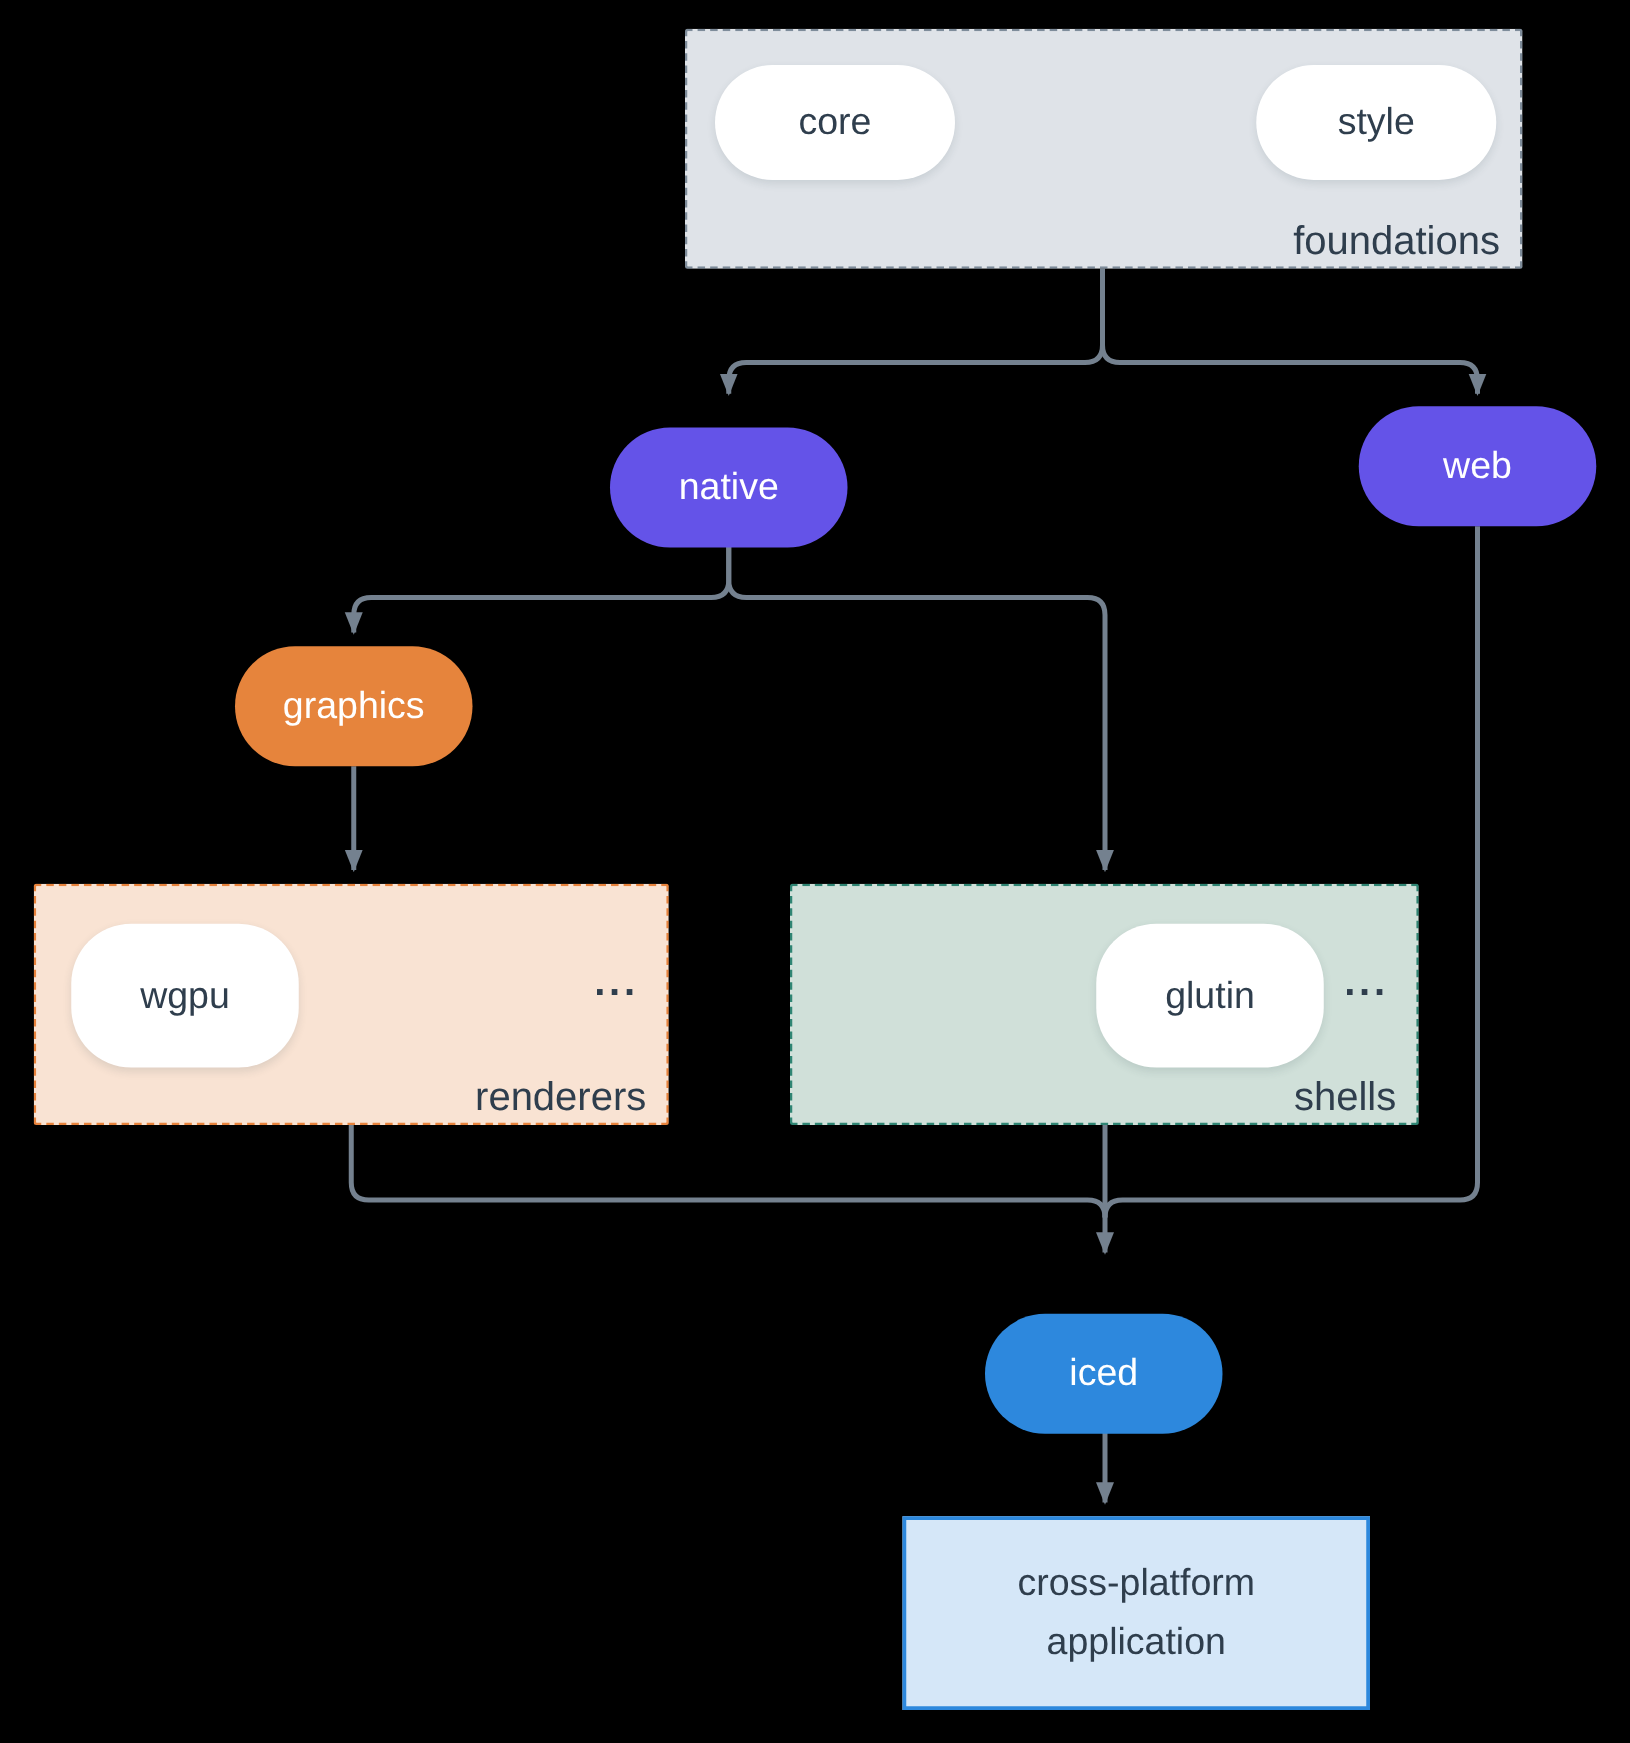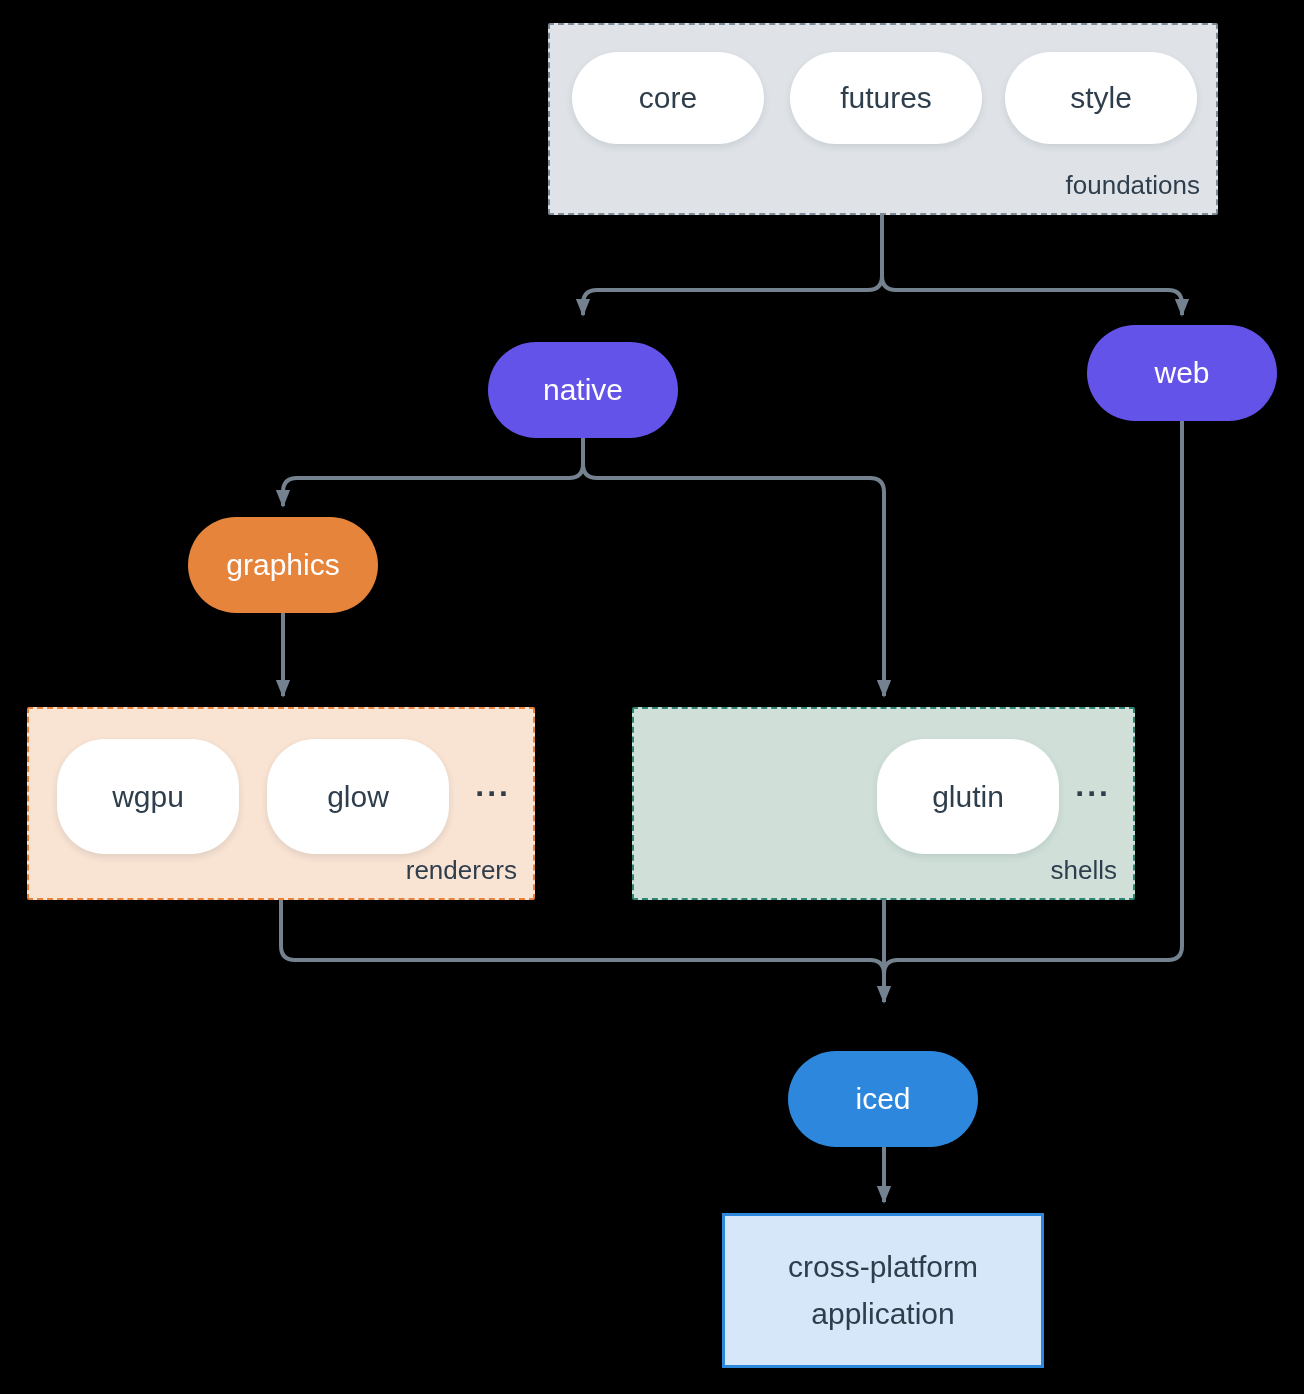--- a/index.html
+++ b/index.html
@@ -56,22 +56,22 @@
     background: var(--renderers-fill);
     border: 2px dashed var(--renderers-border);
   }
   .group-box.shells {
     left: 632px; top: 707px; width: 503px; height: 193px;
     background: var(--shells-fill);
     border: 2px dashed var(--shells-border);
   }
   .group-label {
     position: absolute;
-    right: 16px; bottom: 12px;
-    font-size: 26px;
+    right: 16px; bottom: 2px;
+    font-size: 32px;
     color: var(--dark-text);
   }
   .pill {
     position: absolute;
     display: flex;
     align-items: center;
     justify-content: center;
     font-size: 30px;
   }
   .pill.white {
@@ -107,21 +107,21 @@
     letter-spacing: 3px;
     font-weight: bold;
     color: var(--dark-text);
   }
   .node-native   { left: 488px;  top: 342px; }
   .node-web      { left: 1087px; top: 325px; }
   .node-graphics { left: 188px;  top: 517px; }
   .node-iced     { left: 788px;  top: 1013px; margin-top: 38px; }
   .app-box {
     position: absolute;
-    left: 722px; top: 1213px; width: 322px; height: 155px;
+    left: 722px; top: 1213px; width: 374px; height: 155px;
     background: var(--app-fill);
     border: 3px solid var(--app-border);
     display: flex;
     align-items: center;
     justify-content: center;
     text-align: center;
     font-size: 30px;
     line-height: 1.55;
     color: var(--dark-text);
     padding: 0 30px;
@@ -146,46 +146,40 @@
     <path d="M281 900 V946 Q281 960 295 960 H870 Q884 960 884 974"></path>
     <path d="M1182 421 V946 Q1182 960 1168 960 H898 Q884 960 884 974"></path>
     <path d="M884 900 V1002" marker-end="url(#arrow)"></path>
     <path d="M884 1109 V1202" marker-end="url(#arrow)"></path>
   </svg>
 
   <div class="group-box foundations">
     <div class="pill white p0">
       <span>core</span>
     </div>
-    <div class="pill white p1">
-      <span>futures</span>
-    </div>
     <div class="pill white p2">
       <span>style</span>
     </div>
     <span class="group-label">foundations</span>
   </div>
 
   <div class="pill node purple node-native">
     <span>native</span>
   </div>
   <div class="pill node purple node-web">
     <span>web</span>
   </div>
 
   <div class="pill node orange node-graphics">
     <span>graphics</span>
   </div>
 
   <div class="group-box renderers">
     <div class="pill white inner-pill p0">
       <span>wgpu</span>
-    </div>
-    <div class="pill white inner-pill p1">
-      <span>glow</span>
     </div>
     <span class="ellipsis">...</span>
     <span class="group-label">renderers</span>
   </div>
 
   <div class="group-box shells">
     <div class="pill white inner-pill p1">
       <span>glutin</span>
     </div>
     <span class="ellipsis">...</span>

